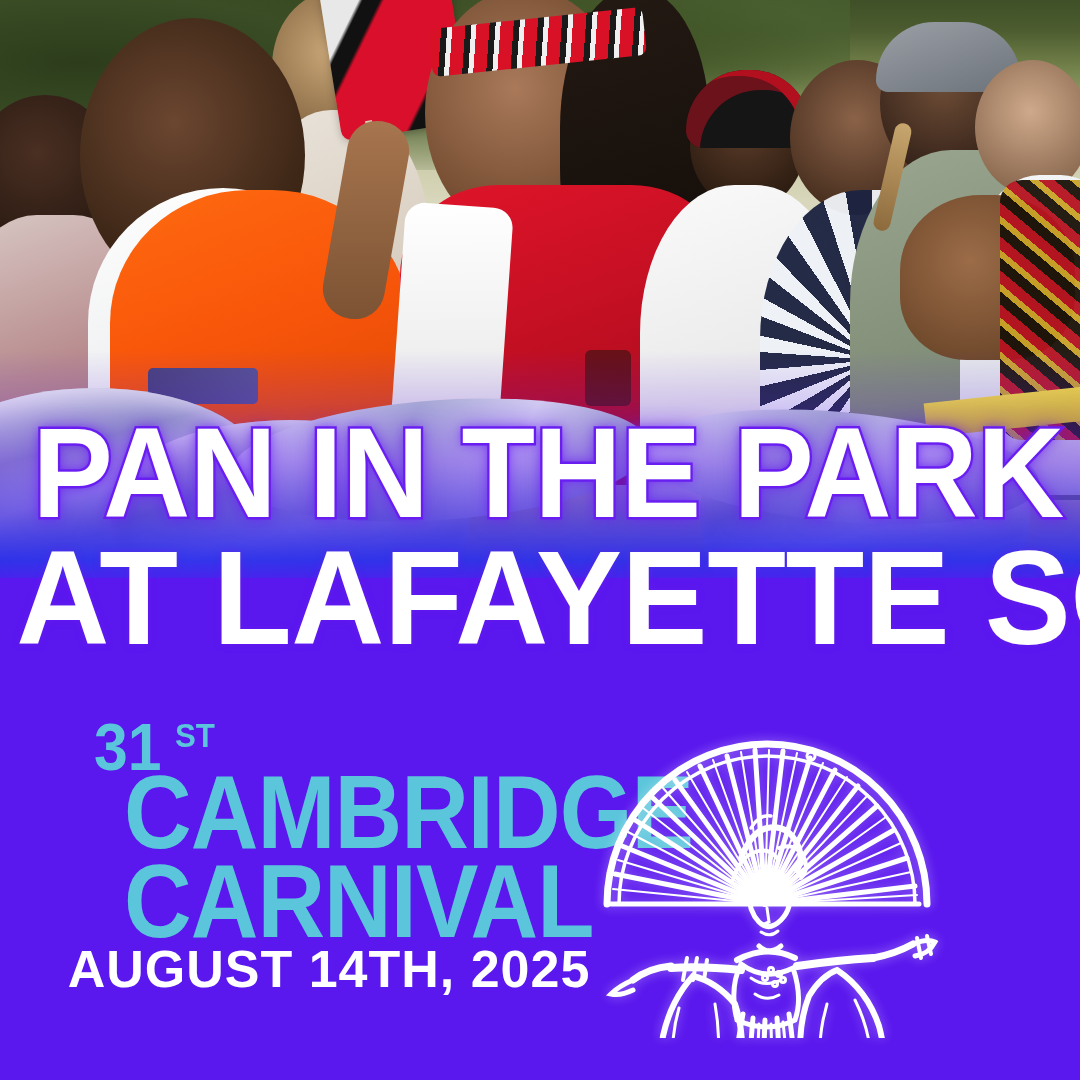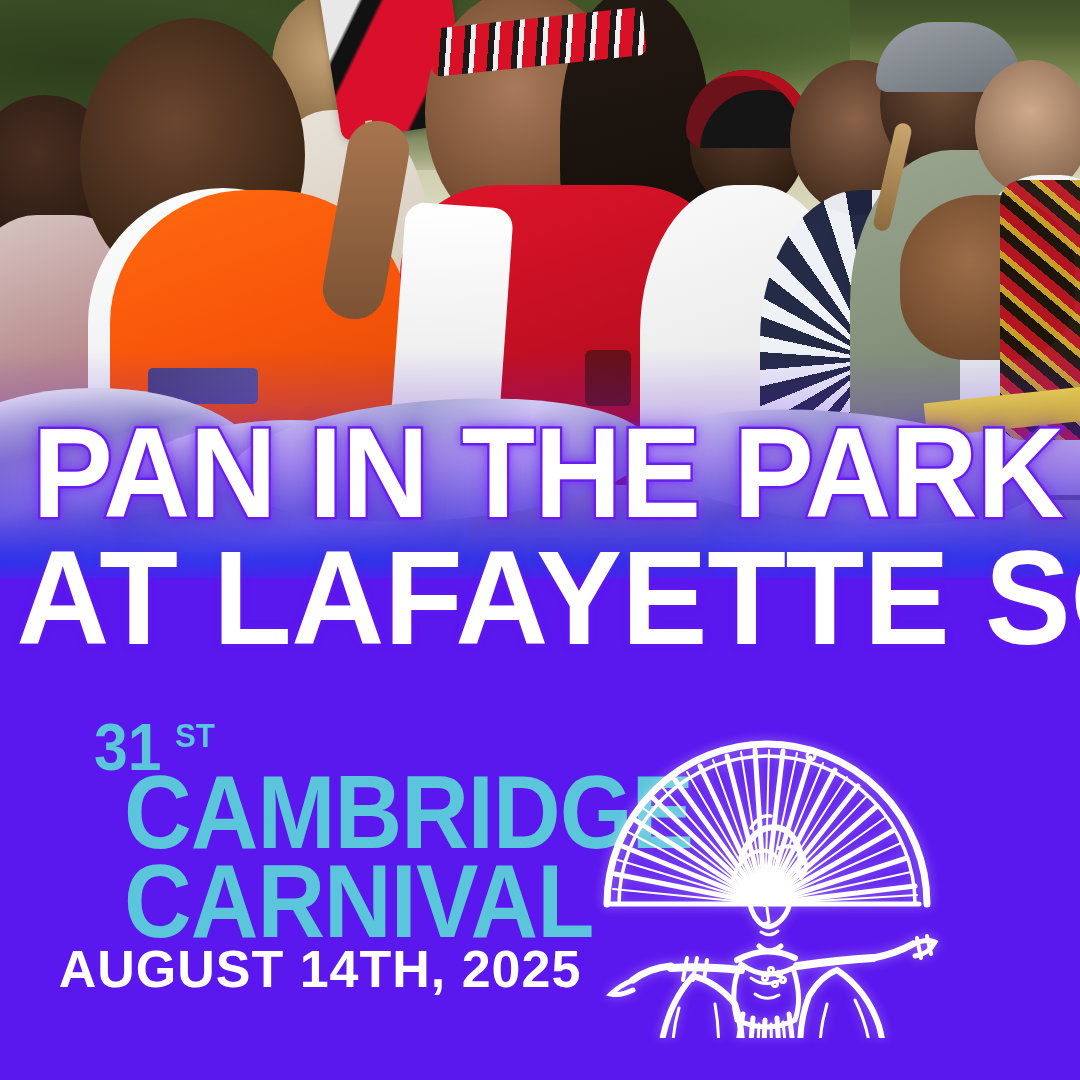--- a/index.html
+++ b/index.html
@@ -189,21 +189,21 @@
     text-align: right;
     transform: scaleX(0.90);
     transform-origin: right top;
   }
   #cc-line1 { margin-top: -14px; }
   #cc-line2 { margin-top: 4px; }
 
   
   #datetime {
     position: absolute;
-    left: 40px; top: 940px;
+    left: 49px; top: 940px;
     width: 560px;
     text-align: center;
     z-index: 7;
   }
   .dt-line {
     color: #ffffff;
     font-family: "Liberation Sans Narrow", "Liberation Sans", sans-serif;
     font-weight: 700;
     font-size: 52px;
     line-height: 1.14;

